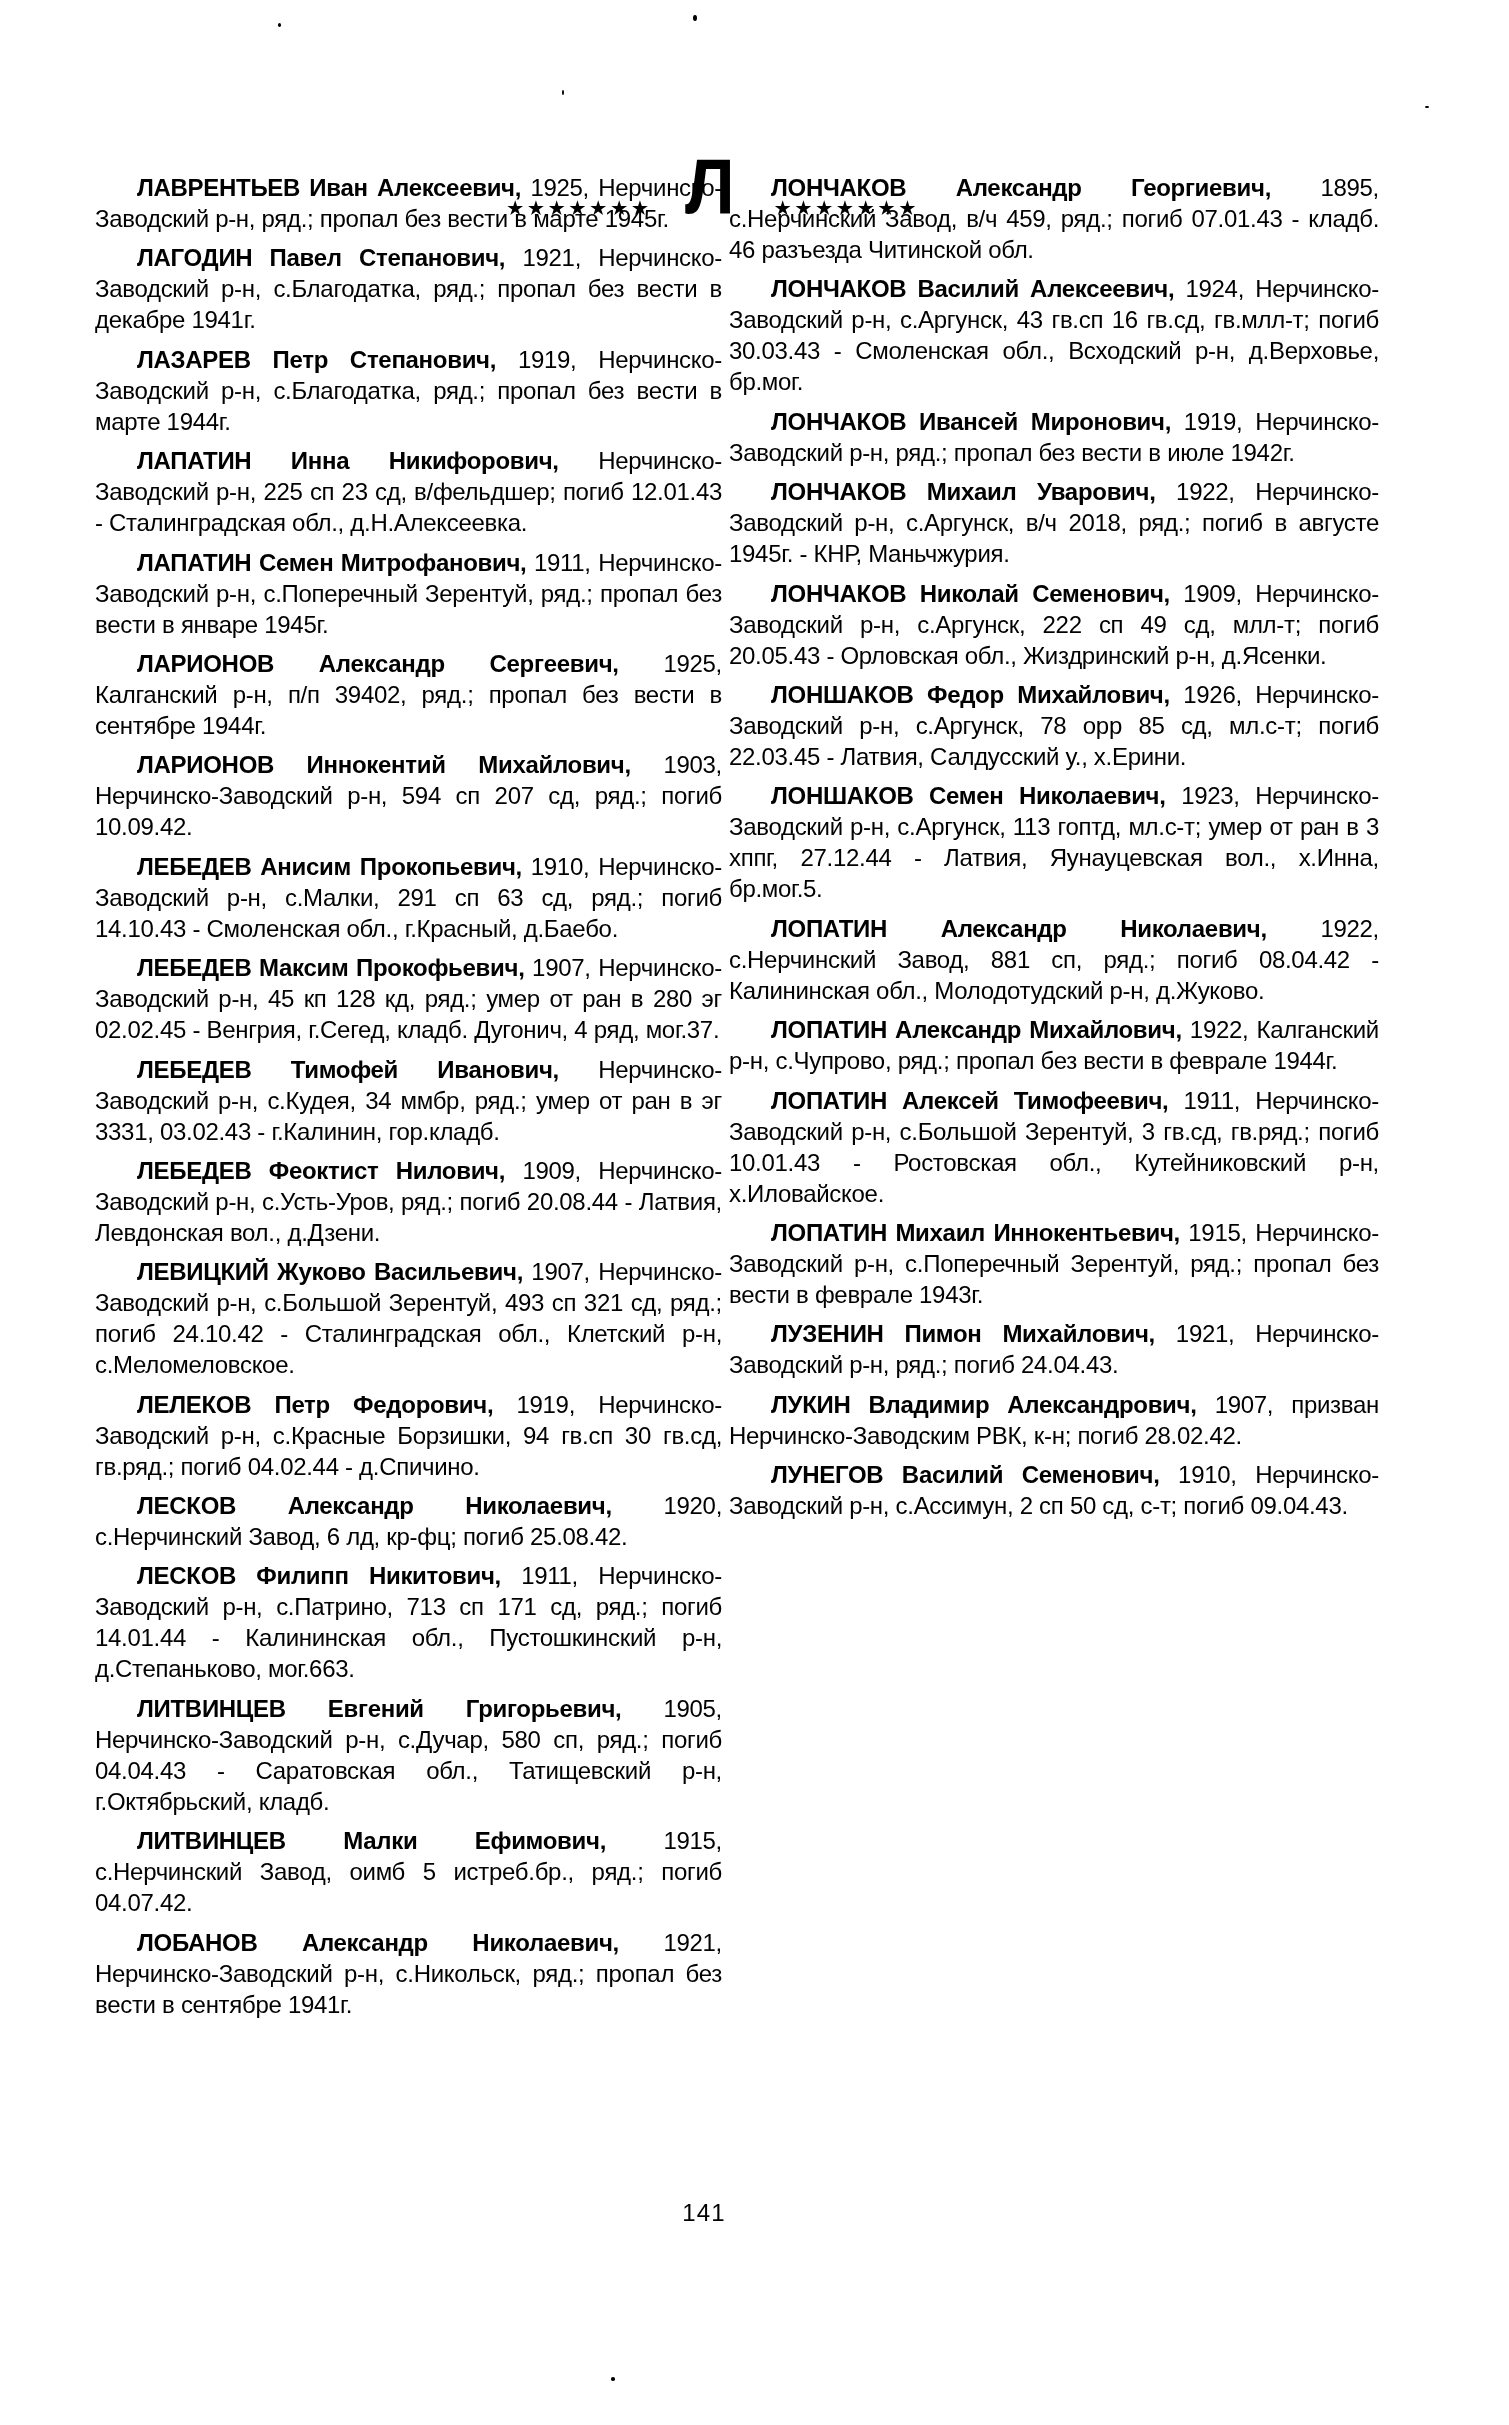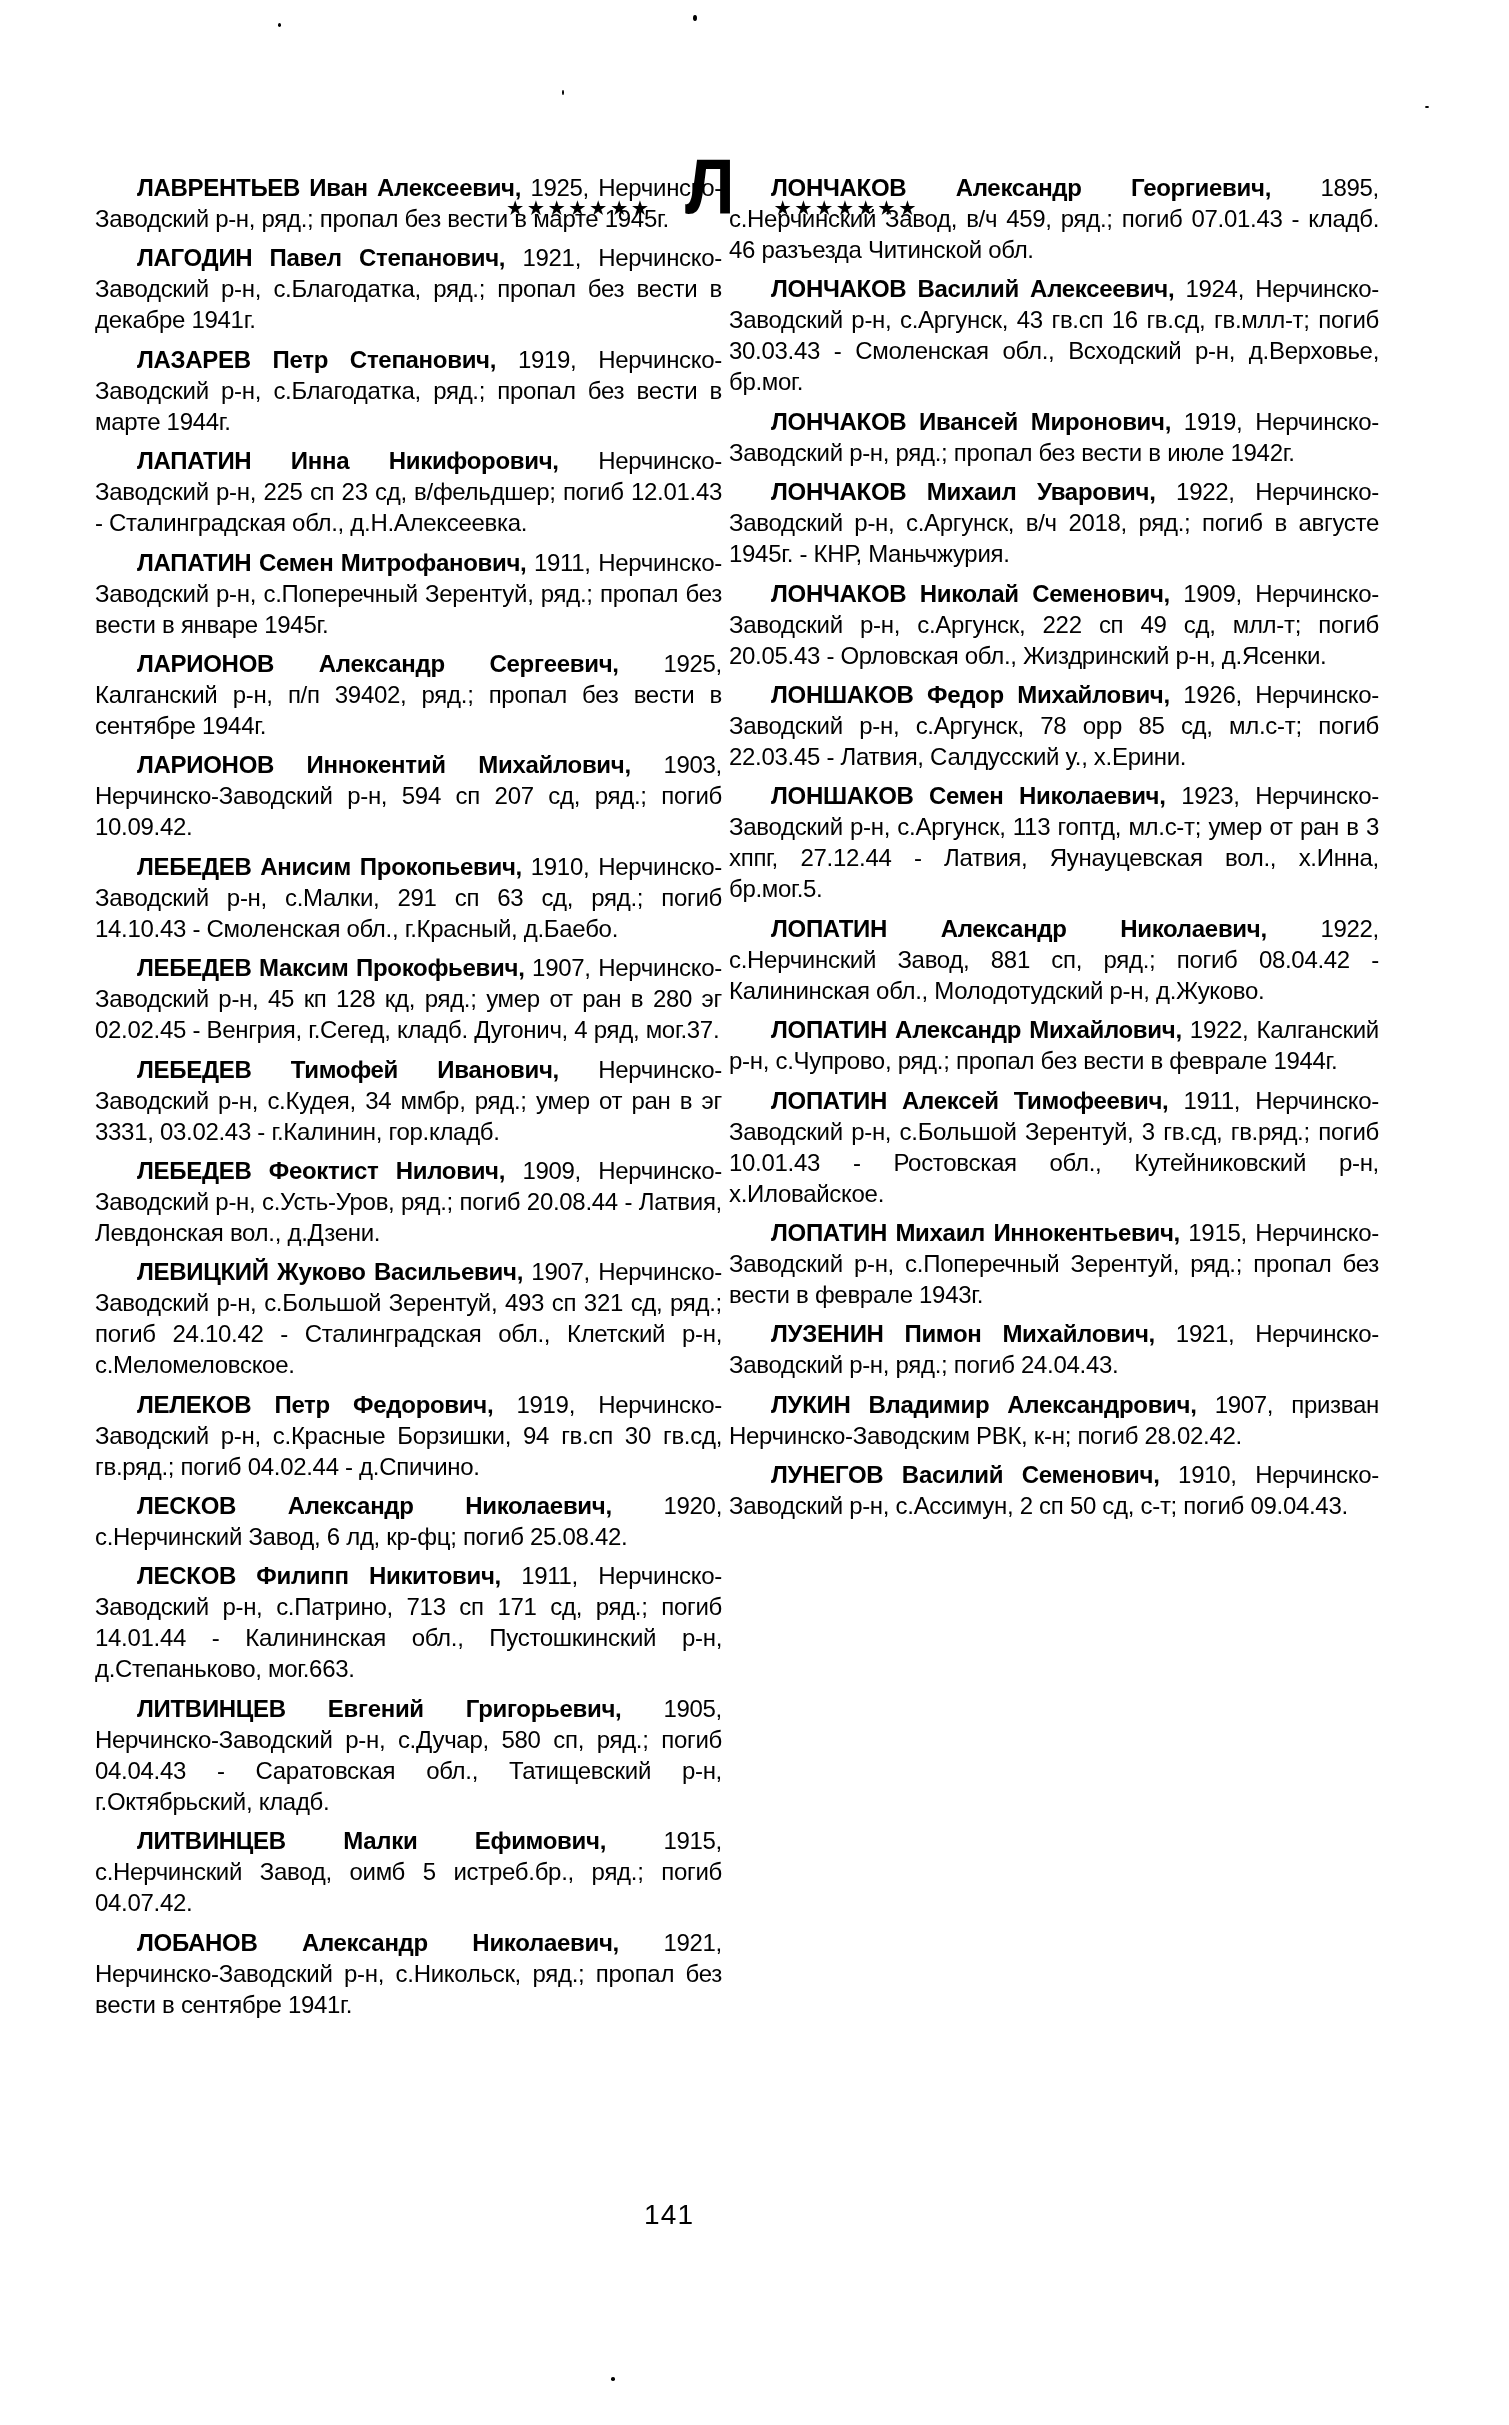--- a/index.html
+++ b/index.html
@@ -52,21 +52,22 @@
   .entry {
     margin: 0 0 8.4px 0;
     text-indent: 42px;
   }
   .entry-name { font-weight: 700; }
   .page-number {
     position: absolute;
     top: 2199px;
     left: 644px;
     width: 120px;
-    font-size: 28px;
+    text-align: center;
+    font-size: 24px;
     letter-spacing: 1.2px;
   }
   .speck {
     position: absolute;
     background: #000;
     border-radius: 50%;
   }
 </style>
 </head>
 <body>

